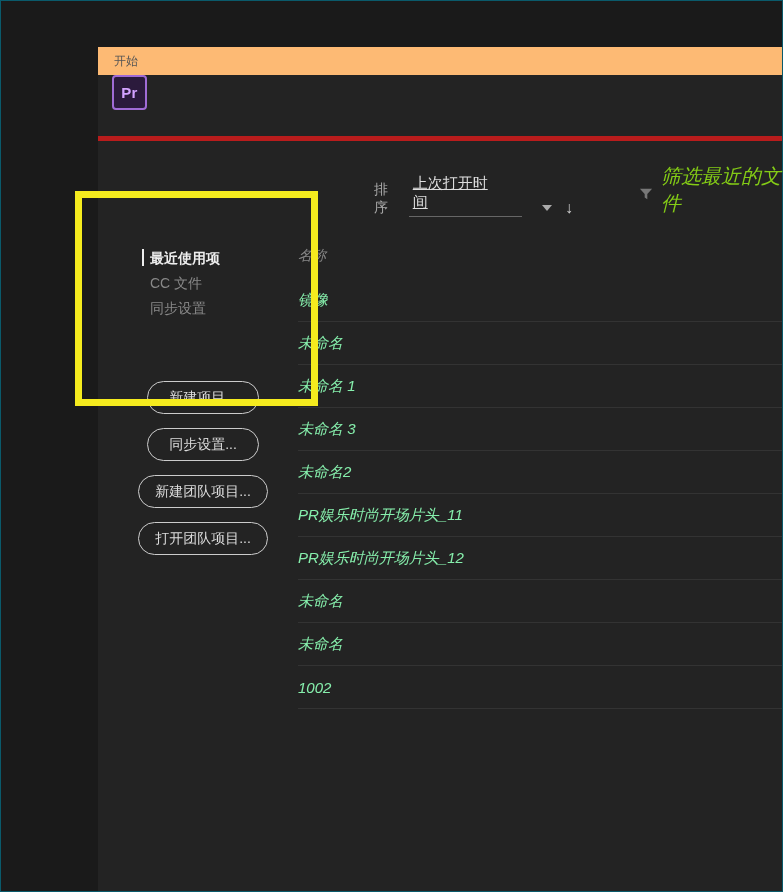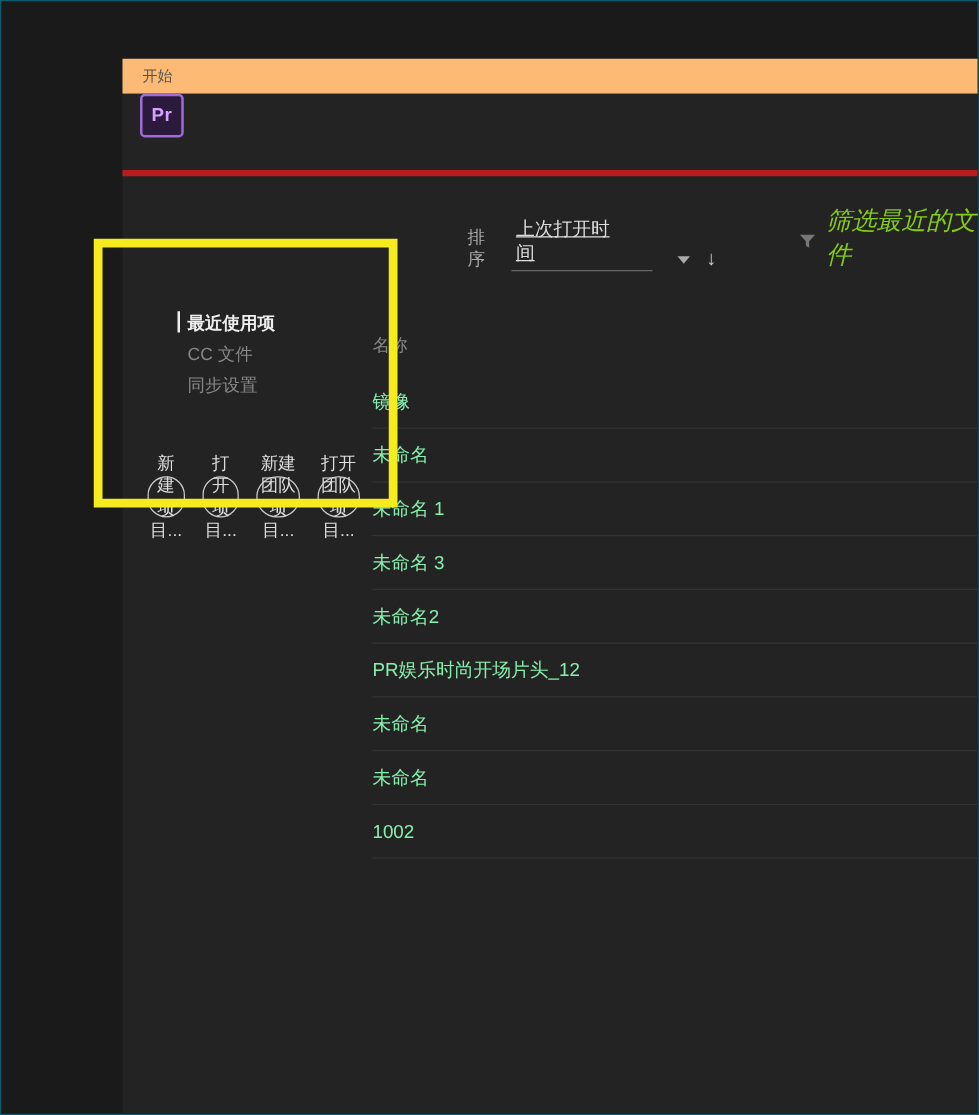--- a/index.html
+++ b/index.html
@@ -148,43 +148,44 @@
     content:"";
     position:absolute;
     left:24px;
     top:3px;
     width:2px;
     height:17px;
     background:#eee;
   }
   .sidebar-buttons {
     display:flex;
-    flex-direction:row;
+    flex-direction:column;
     gap:14px;
     align-items:center;
   }
   .pill-button {
     border:1px solid #ccc;
     border-radius:18px;
     background:transparent;
     color:#ddd;
     font-size:14px;
     width:112px;
     height:33px;
     cursor:pointer;
     display:flex;
     align-items:center;
     justify-content:center;
   }
   .pill-button.wide { width:130px; }
   .table-area {
     position: absolute;
     left: 200px;
-    top: 123px;
+    top: 102px;
     right: 0;
+    font-style: italic;
   }
   .table-header {
     color:#888;
     font-size:14px;
     padding: 4px 0 14px 0;
   }
   .table-row {
     color:#86efac;
     font-size:15px;
     height:43px;
@@ -240,21 +241,21 @@
           </div>
           <div class="sidebar-item">
             <span>同步设置</span>
           </div>
         </div>
         <div class="sidebar-buttons">
           <button class="pill-button">
             <span>新建项目...</span>
           </button>
           <button class="pill-button">
-            <span>打开项目...</span>
+            <span>同步设置...</span>
           </button>
           <button class="pill-button wide">
             <span>新建团队项目...</span>
           </button>
           <button class="pill-button wide">
             <span>打开团队项目...</span>
           </button>
         </div>
       </div>
 
@@ -269,20 +270,23 @@
         <div class="table-row">
             <span>未命名 1</span>
           </div>
         <div class="table-row">
             <span>未命名 3</span>
           </div>
         <div class="table-row">
             <span>未命名2</span>
           </div>
         <div class="table-row">
+            <span>PR娱乐时尚开场片头_11</span>
+          </div>
+        <div class="table-row">
             <span>PR娱乐时尚开场片头_12</span>
           </div>
         <div class="table-row">
             <span>未命名</span>
           </div>
         <div class="table-row">
             <span>未命名</span>
           </div>
         <div class="table-row">
             <span>1002</span>

